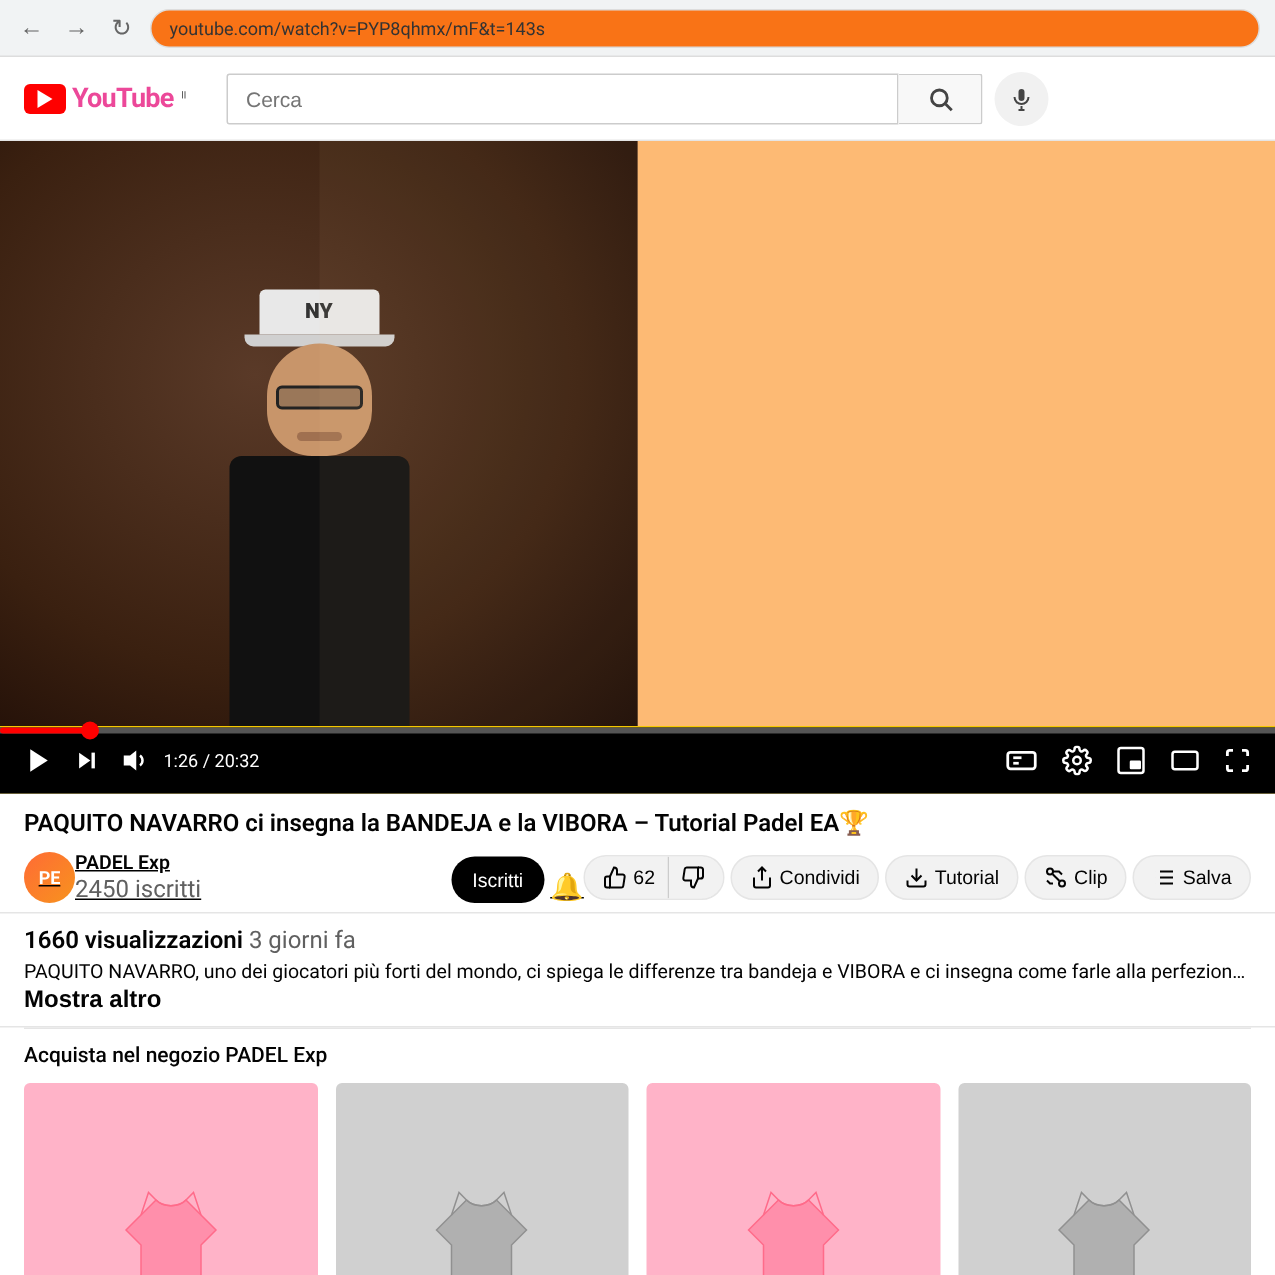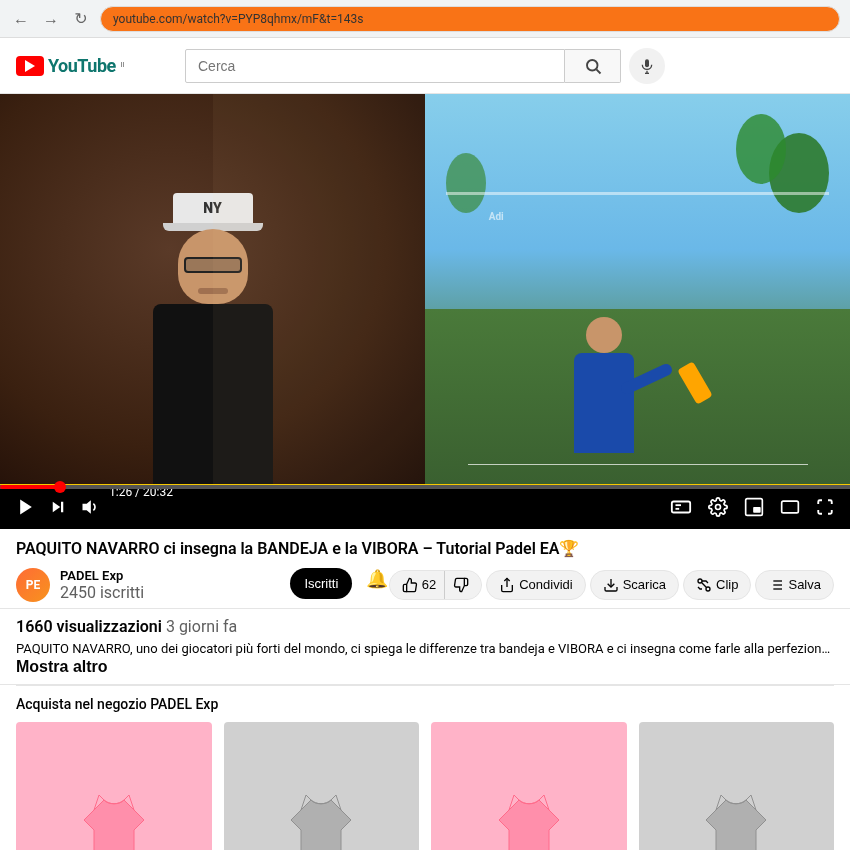--- a/index.html
+++ b/index.html
@@ -57,32 +57,32 @@
     }
     .yt-logo-icon::after {
       content: '';
       border-left: 10px solid white;
       border-top: 6px solid transparent;
       border-bottom: 6px solid transparent;
     }
     .yt-logo-text {
       font-size: 18px;
       font-weight: 700;
-      color: #0f766e;
+      color: #ec4899;
       letter-spacing: -0.5px;
     }
     .yt-search-area {
       position: absolute;
       left: 50%;
       transform: translateX(-50%);
       display: flex;
       align-items: center;
     }
     .yt-search-box {
-      width: 380px;
+      width: 448px;
       height: 34px;
       border: 1px solid #ccc;
       border-radius: 2px 0 0 2px;
       padding: 0 12px;
       font-size: 14px;
       outline: none;
       color: #333;
     }
     .yt-search-btn {
       width: 56px; height: 34px;
@@ -170,20 +170,21 @@
       display: flex;
       align-items: center;
       gap: 0;
     }
 
     
     .video-controls {
       height: 44px;
       background: #000;
       display: flex;
+      align-items: center;
       padding: 0 12px;
       gap: 5px;
     }
     .ctrl-btn {
       background: none; border: none;
       color: #fff;
       cursor: pointer;
       font-size: 16px;
       padding: 4px;
       display: flex; align-items: center;
@@ -209,23 +210,23 @@
       margin-bottom: 8px;
       line-height: 1.3;
     }
     .video-actions {
       display: flex;
       align-items: center;
       gap: 0;
     }
     .channel-area {
       display: flex;
-      align-items: flex-start;
-      gap: 10px;
+      align-items: flex-end;
       flex: 1;
+      text-decoration: underline;
     }
     .channel-avatar {
       width: 34px; height: 34px;
       background: #e0e0e0;
       border-radius: 50%;
       display: flex; align-items: center; justify-content: center;
       overflow: hidden;
       flex-shrink: 0;
     }
     .channel-avatar-inner {
@@ -420,44 +421,20 @@
 
           <div style="position:absolute;bottom:10px;left:20px;width:30px;height:6px;border-radius:3px;background:#a07050;"></div>
         </div>
 
         <div style="width:120px;height:180px;background:#111;border-radius:8px 8px 0 0;"></div>
       </div>
 
       <div style="position:absolute;top:0;right:0;bottom:0;left:50%;background:rgba(255,220,150,0.05);pointer-events:none;"></div>
     </div>
 
-    <div class="video-right">
-      <div class="court-bg"></div>
-
-      <div style="position:absolute;top:10%;right:5%;width:60px;height:80px;background:#2d7a2d;border-radius:50%;opacity:0.9;"></div>
-      <div style="position:absolute;top:5%;right:15%;width:50px;height:70px;background:#2d8a2d;border-radius:50%;opacity:0.8;"></div>
-      <div style="position:absolute;top:15%;left:5%;width:40px;height:60px;background:#3a8a3a;border-radius:50%;opacity:0.7;"></div>
-
-      <div style="position:absolute;top:25%;left:5%;right:5%;height:3px;background:rgba(255,255,255,0.5);"></div>
-
-      <div style="position:absolute;bottom:0;left:0;right:0;height:45%;background:linear-gradient(180deg,#4a7a3a,#3a6030);"></div>
-
-      <div style="position:absolute;bottom:5%;left:10%;right:10%;height:1px;background:rgba(255,255,255,0.7);"></div>
-
-      <div style="position:absolute;bottom:8%;left:35%;display:flex;flex-direction:column;align-items:center;">
-        <div style="width:36px;height:36px;background:#c8956a;border-radius:50%;"></div>
-        <div style="width:60px;height:100px;background:#1a4aaa;border-radius:8px 8px 0 0;position:relative;">
-          <div style="position:absolute;top:20px;right:-40px;width:55px;height:12px;background:#1a4aaa;border-radius:6px;transform:rotate(-25deg);"></div>
-
-          <div style="position:absolute;top:10px;right:-70px;width:18px;height:40px;background:#ffa500;border-radius:4px;transform:rotate(-30deg);"></div>
-        </div>
-      </div>
-
-      <div style="position:absolute;top:30%;left:15%;font-size:10px;color:rgba(255,255,255,0.6);font-weight:bold;">Adi</div>
-    </div>
   </div>
 
   <div class="padel-banner">
     <div class="padel-banner-inner">
       <span style="color:#3a7a3a;font-size:20px;letter-spacing:-3px;">▌▌▌▌▌▌▌▌▌</span>
       <span style="color:#3a7a3a;margin:0 4px;">PADEL</span>
       <span style="color:#f5c800;">EXP</span>
       <span style="color:#3a7a3a;font-size:20px;letter-spacing:-3px;">▌▌▌▌▌▌▌▌▌▌</span>
     </div>
   </div>
@@ -567,21 +544,21 @@
           <line x1="12" y1="2" x2="12" y2="15"></line>
         </svg>
         <span>Condividi</span>
       </button>
       <button class="action-btn">
         <svg width="16" height="16" viewBox="0 0 24 24" fill="none" stroke="#030303" stroke-width="2">
           <path d="M21 15v4a2 2 0 0 1-2 2H5a2 2 0 0 1-2-2v-4"></path>
           <polyline points="7,10 12,15 17,10"></polyline>
           <line x1="12" y1="15" x2="12" y2="3"></line>
         </svg>
-        <span>Scarica</span>
+        <span>Tutorial</span>
       </button>
       <button class="action-btn">
         <svg width="16" height="16" viewBox="0 0 24 24" fill="none" stroke="#030303" stroke-width="2">
           <circle cx="6" cy="6" r="3"></circle>
             <circle cx="18" cy="18" r="3"></circle>
           <path d="M9 6h6l3 3"></path>
           <path d="M9 18H6l-3-3"></path>
           <line x1="8.7" y1="8.7" x2="15.3" y2="15.3"></line>
         </svg>
         <span>Clip</span>

